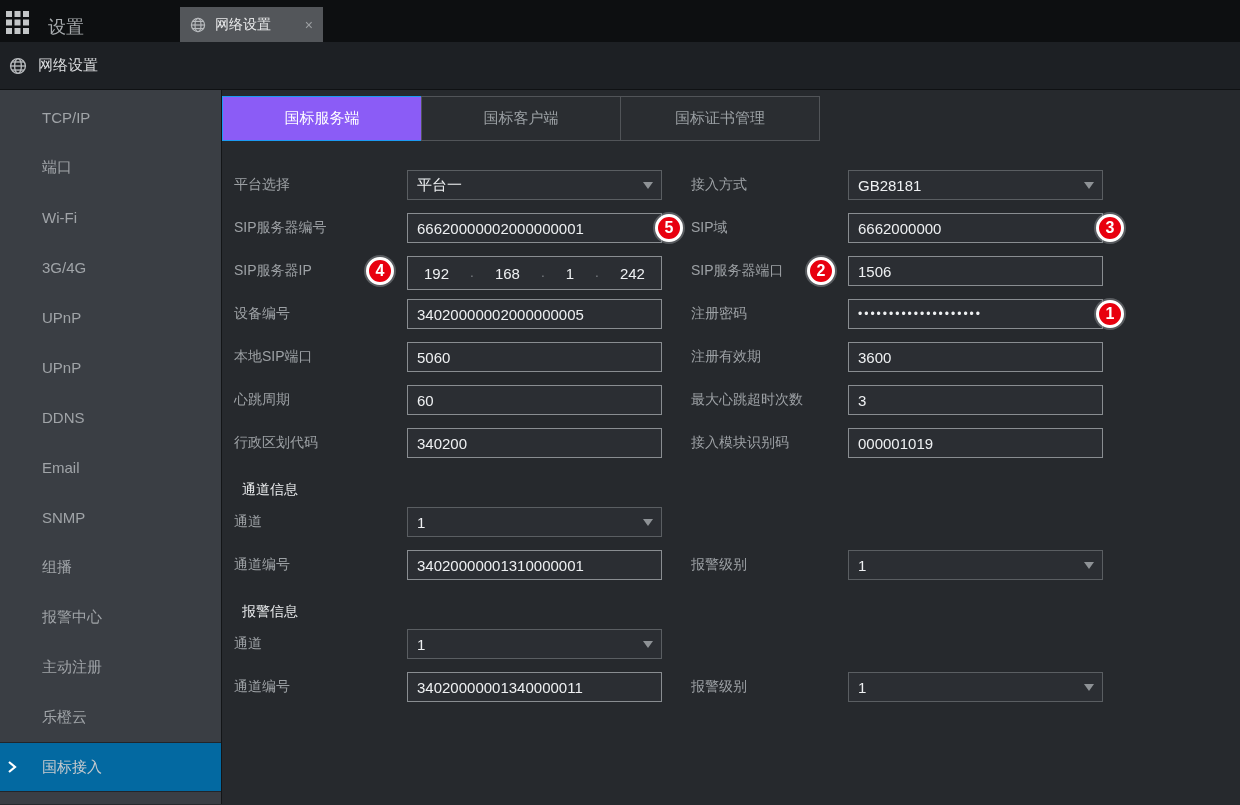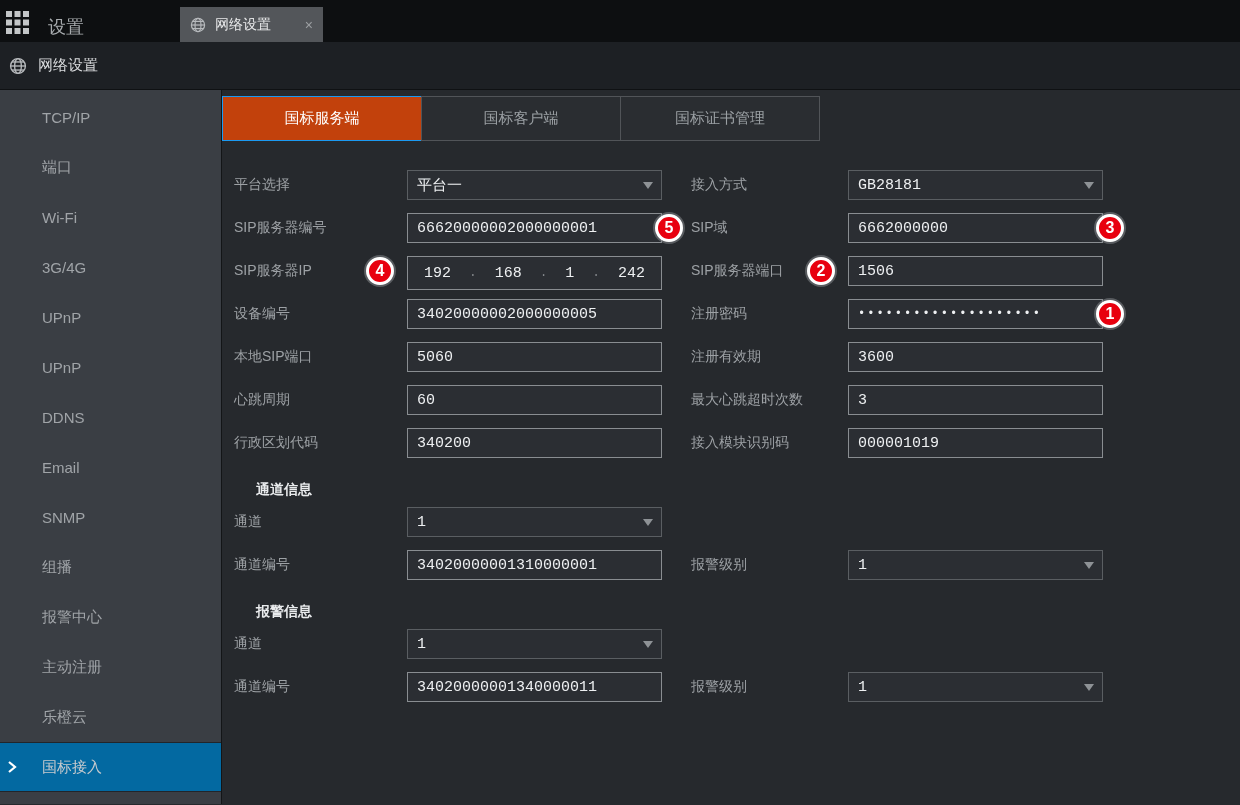--- a/index.html
+++ b/index.html
@@ -28,39 +28,39 @@
   .side-item.selected{background:#0369a1;color:#c9cbce;
     border-top:1px solid #22252a;border-bottom:1px solid #22252a}
   .side-chevron{position:absolute;left:7px;top:50%;transform:translateY(-50%);display:none;line-height:0}
   .side-item.selected .side-chevron{display:block}
 
   .content{flex:1;position:relative;padding-top:6px;background:#26292d}
   .tabs{display:flex}
   .tab{width:200px;height:45px;display:flex;align-items:center;justify-content:center;
     font-size:15px;color:#9ba0a4;background:#2a2d31;border:1px solid #515458;margin-left:-1px;cursor:pointer}
   .tab:first-child{margin-left:0}
-  .tab.active{background:#c2410c;border-color:#1b9af2;color:#ffffff}
+  .tab.active{background:#8b5cf6;border-color:#1b9af2;color:#ffffff}
 
   
   .form{margin-top:29px}
   .frow{display:flex;align-items:center;height:30px;margin-bottom:13px}
   .flabel{color:#9da1a5;font-size:14px;width:185px;padding-left:12px;white-space:nowrap}
   .flabel.r{width:186px;padding-left:29px}
   .fwrap{position:relative;width:255px;height:30px;flex:none}
   .field{width:255px;height:30px;background:#2b2e33;border:1px solid #898d91;color:#eef0f2;
-    font-size:15px;padding:0 9px;font-family:Liberation Mono, monospace;outline:none;display:block}
+    font-size:15px;padding:0 9px;font-family:Liberation Sans, sans-serif;outline:none;display:block}
   div.field{display:flex;align-items:center}
   .field.sel{border-color:#5a5e62;padding-right:26px;cursor:pointer}
   .sel-caret{position:absolute;right:9px;top:12px;width:0;height:0;
     border-left:5.5px solid transparent;border-right:5.5px solid transparent;border-top:7px solid #8e9296}
   .field.pwd{font-size:12px;letter-spacing:2px}
   .field.ip{justify-content:space-between;padding:16px 16px}
   .ip-seg{color:#eef0f2;font-size:15px}
   .ip-dot{color:#84888c;font-size:12px}
-  .section{height:36px;line-height:36px;padding-left:34px;color:#e9ebed;font-size:14px;font-weight:bold}
+  .section{height:36px;line-height:36px;padding-left:20px;color:#e9ebed;font-size:14px;font-weight:normal}
 
   
   .badge{position:absolute;top:50%;transform:translateY(-50%);width:28px;height:28px;border-radius:50%;
     background:#e8000f;border:3px solid #ffffff;box-shadow:0 0 0 2px rgba(130,133,136,.55);
     color:#fff;font-size:16px;font-weight:bold;display:flex;align-items:center;justify-content:center;z-index:2}
   .badge.right{right:-21px}
   .badge.left{left:-41px}
 </style>
 </head>
 <body>

